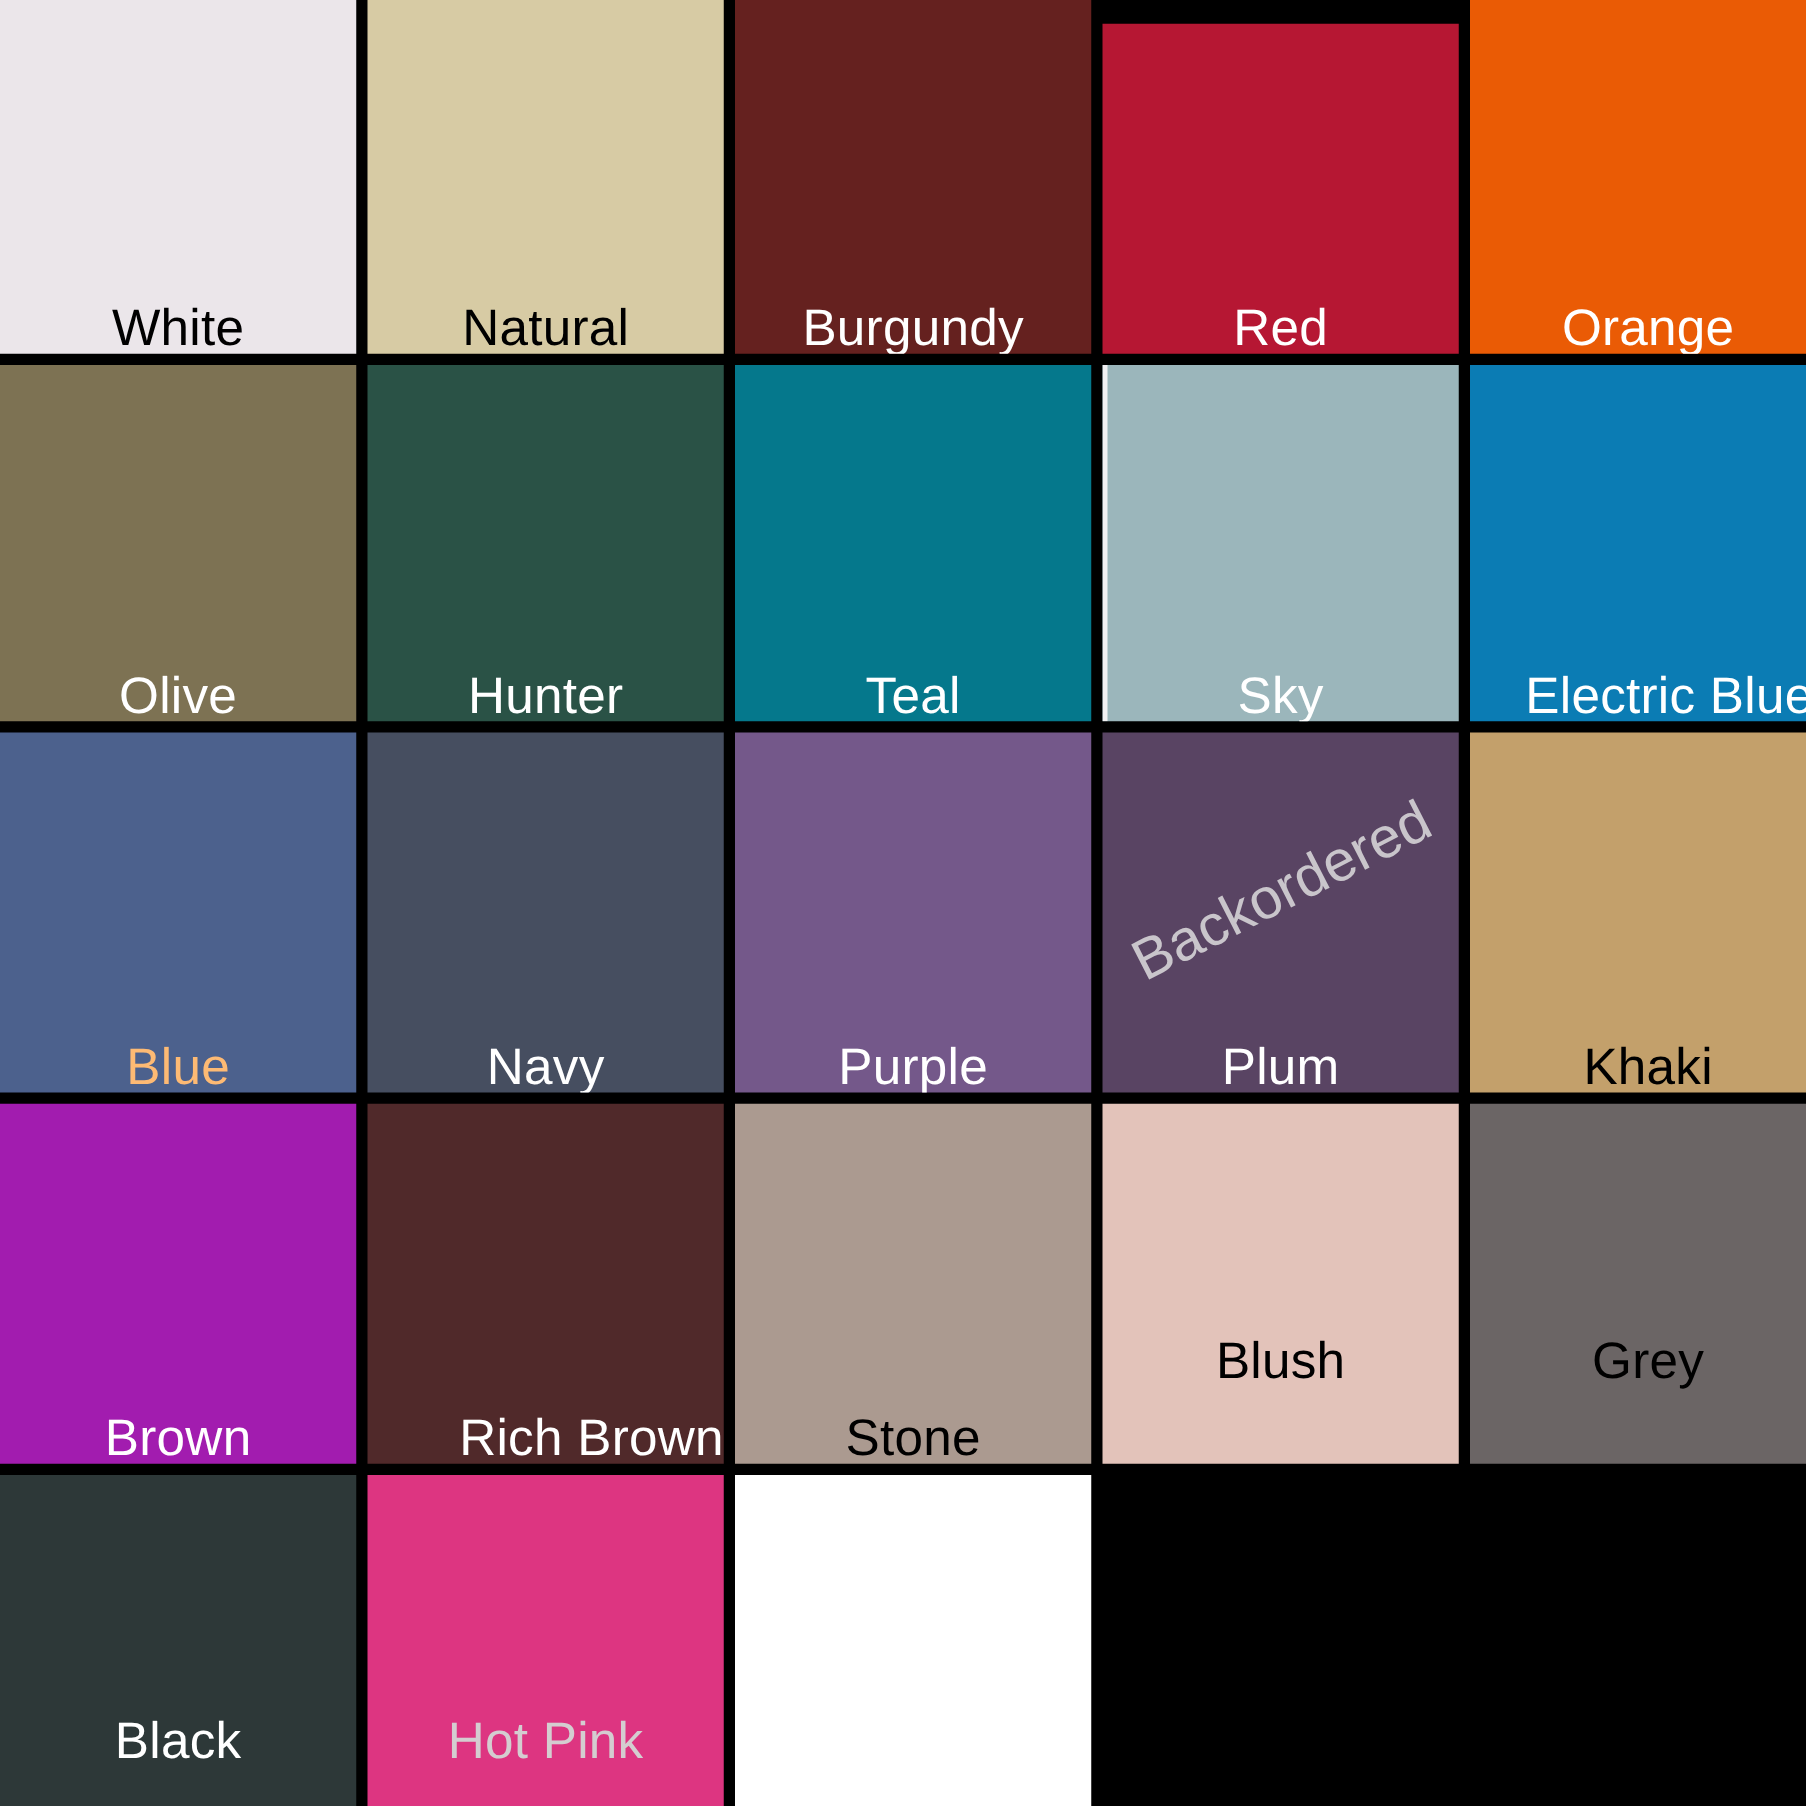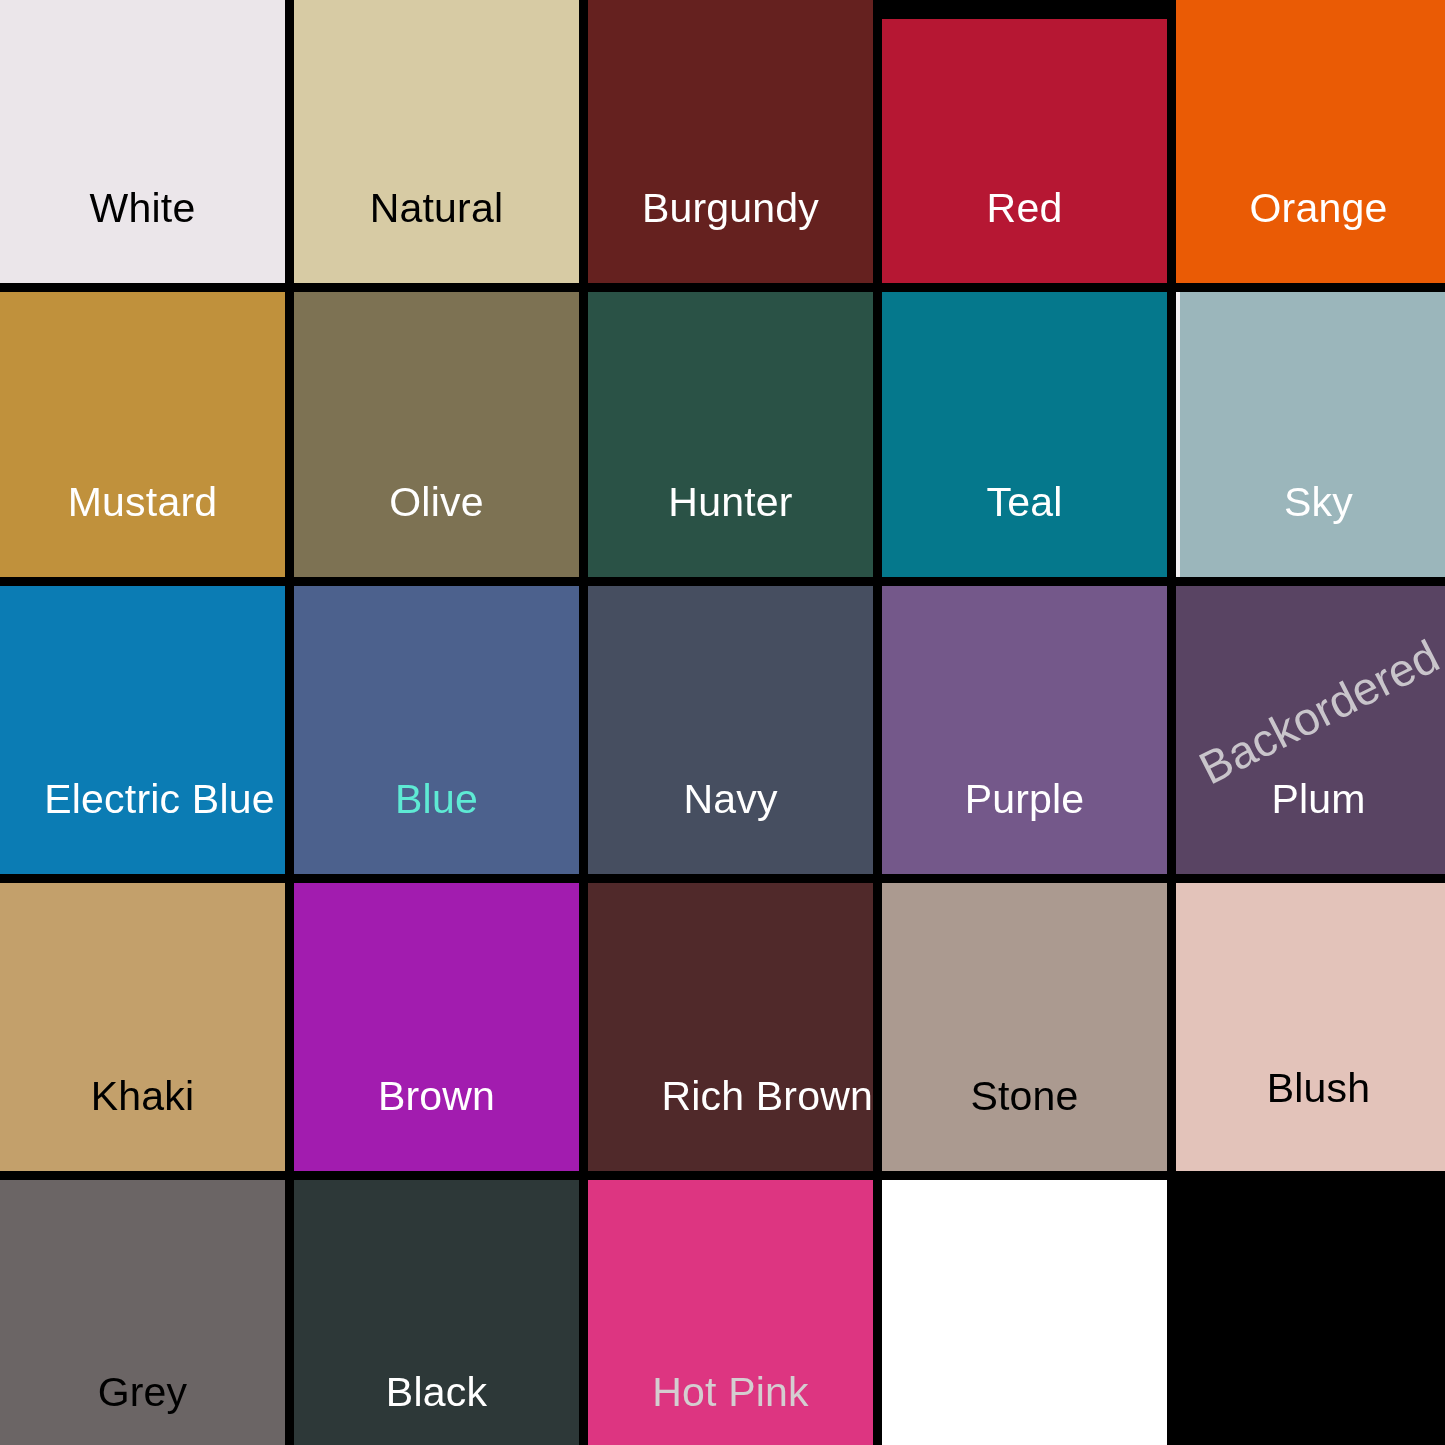--- a/index.html
+++ b/index.html
@@ -42,21 +42,20 @@
 
   .swatch-label {
     display: block;
     width: 100%;
     text-align: center;
     font-family: "Liberation Sans", sans-serif;
     font-size: 41px;
     line-height: 1;
     font-weight: 400;
     letter-spacing: 0.2px;
-    padding-bottom: 54px;
     white-space: nowrap;
     user-select: none;
   }
 
   
   .row-5 .swatch-label { padding-bottom: 62px; }
 
   .swatch-watermark {
     position: absolute;
     left: 50%;
@@ -97,40 +96,37 @@
     </div>
     <div class="swatch col-3 row-1" style="background: rgb(101, 33, 31);">
       <span class="swatch-label" style="color: rgb(255, 255, 255);">Burgundy</span>
     </div>
     <div class="swatch col-4 row-1" style="background: rgb(182, 23, 51); margin-top: 19px;">
       <span class="swatch-label" style="color: rgb(255, 255, 255);">Red</span>
     </div>
     <div class="swatch col-5 row-1" style="background: rgb(234, 91, 5);">
       <span class="swatch-label" style="color: rgb(255, 255, 255);">Orange</span>
     </div>
-    <div class="swatch col-2 row-2" style="background: rgb(192, 145, 60);">
-      <span class="swatch-label" style="color: rgb(255, 255, 255);">Mustard</span>
-    </div>
     <div class="swatch col-3 row-2" style="background: rgb(125, 114, 83);">
       <span class="swatch-label" style="color: rgb(255, 255, 255);">Olive</span>
     </div>
     <div class="swatch col-4 row-2" style="background: rgb(42, 82, 70);">
       <span class="swatch-label" style="color: rgb(255, 255, 255);">Hunter</span>
     </div>
     <div class="swatch col-5 row-2" style="background: rgb(5, 120, 140);">
       <span class="swatch-label" style="color: rgb(255, 255, 255);">Teal</span>
     </div>
     <div class="swatch col-1 row-3 edge-sliver" style="background: rgb(155, 182, 187);">
       <span class="swatch-label" style="color: rgb(255, 255, 255);">Sky</span>
     </div>
     <div class="swatch col-2 row-3" style="background: rgb(11, 124, 180);">
       <span class="swatch-label" style="color: #ffffff; margin-left: 34px;">Electric Blue</span>
     </div>
     <div class="swatch col-3 row-3" style="background: rgb(76, 97, 141);">
-      <span class="swatch-label" style="color: #5eead4; margin-top: 25px;">Blue</span>
+      <span class="swatch-label" style="color: #fdba74; margin-top: 25px;">Blue</span>
     </div>
     <div class="swatch col-4 row-3" style="background: rgb(70, 78, 96);">
       <span class="swatch-label" style="color: rgb(255, 255, 255);">Navy</span>
     </div>
     <div class="swatch col-5 row-3" style="background: rgb(116, 88, 138);">
       <span class="swatch-label" style="color: rgb(255, 255, 255);">Purple</span>
     </div>
     <div class="swatch col-1 row-4" style="background: rgb(89, 68, 99);">
       <span class="swatch-watermark" style="color: rgb(201, 197, 203); transform: translate(-50%, -50%) rotate(-27deg);">Backordered</span>
       <span class="swatch-label" style="color: rgb(255, 255, 255);">Plum</span>

